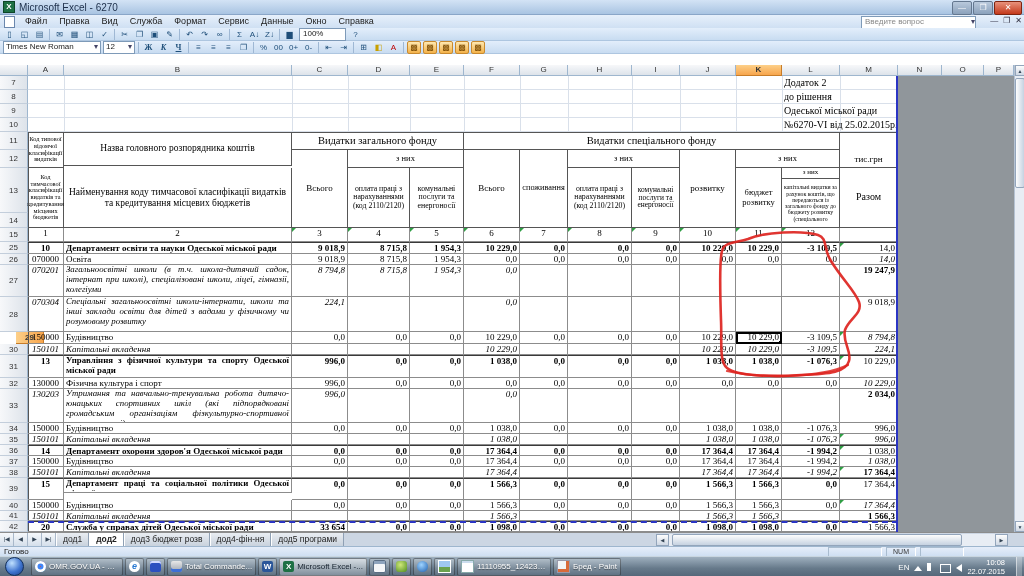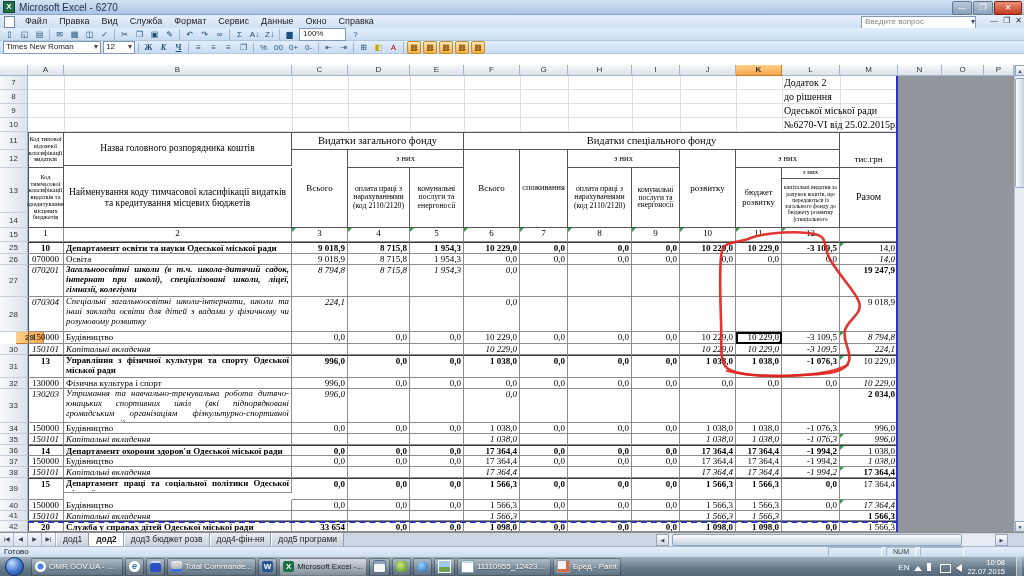--- a/index.html
+++ b/index.html
@@ -461,21 +461,21 @@
             <span>0,0</span>
           </div>
           <div class="cell num i" style="width: 58px; height: 11px; flex: 0 0 58px;">
             <span>14,0</span>
           </div>
         </div>
         <div class="row abs" style="position: absolute; left: 28px; top: 189px; width: 870px; height: 32px; display: flex;">
           <div class="cell ctr i" style="width: 36px; height: 32px; flex: 0 0 36px;">
             <span>070201</span>
           </div>
-          <div class="cell txt i" style="width: 228px; height: 32px; flex: 0 0 228px; font-size: 8.8px; font-weight: bold;">
+          <div class="cell txt i" style="width: 228px; height: 32px; flex: 0 0 228px; font-size: 8.8px;">
             <span>Загальноосвітні школи (в т.ч. школа-дитячий садок, інтернат при школі), спеціалізовані школи, ліцеї, гімназії, колегіуми</span>
           </div>
           <div class="cell num i" style="width: 56px; height: 32px; flex: 0 0 56px;">
             <span>8 794,8</span>
           </div>
           <div class="cell num i" style="width: 62px; height: 32px; flex: 0 0 62px;">
             <span>8 715,8</span>
           </div>
           <div class="cell num i" style="width: 54px; height: 32px; flex: 0 0 54px;">
             <span>1 954,3</span>

